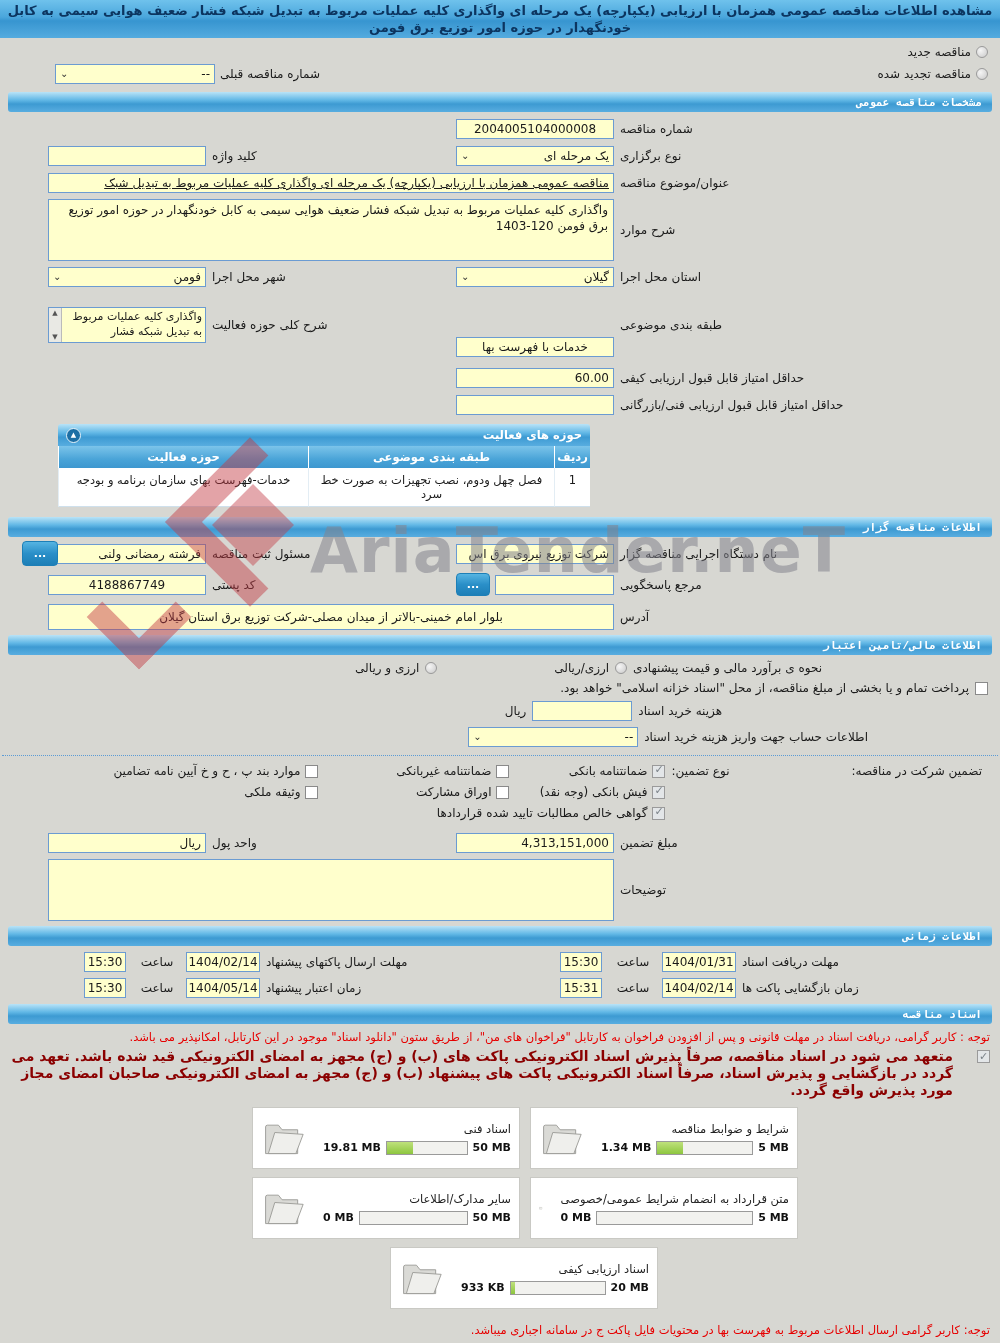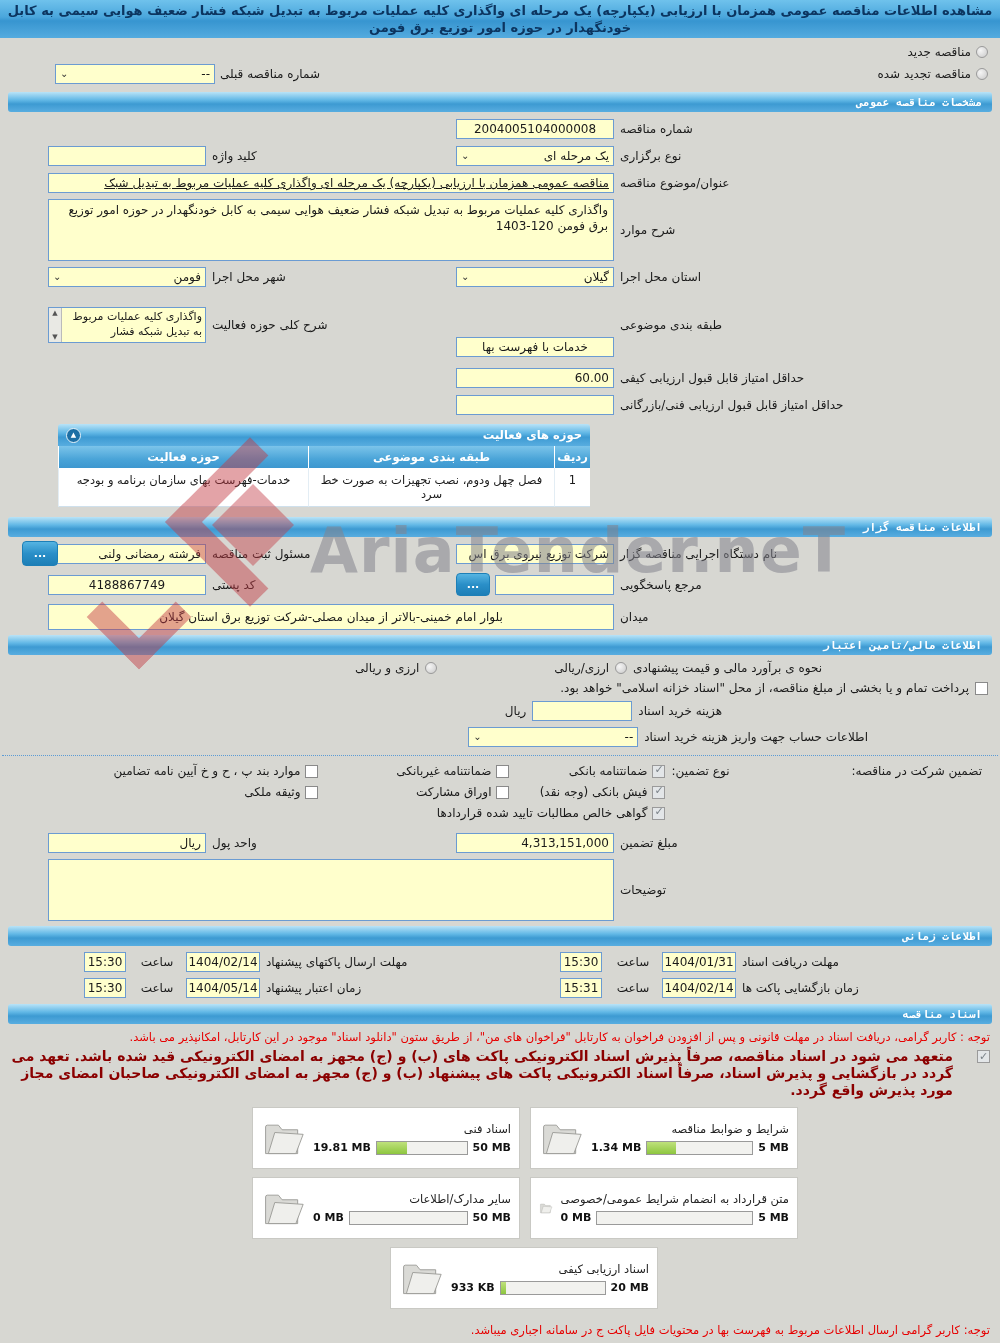--- a/index.html
+++ b/index.html
@@ -89,21 +89,21 @@
   }
   .dt{ background:#ffffcc; border:1px solid #6b9bd2; height:20px; line-height:18px; direction:ltr; text-align:center; font-size:12px; }
   
   .notice{ color:#e60000; font-size:11.5px; margin:4px 10px; }
   .pledge{ display:flex; gap:24px; margin:2px 10px 8px; color:#8b0000; font-weight:bold; font-size:14px; line-height:17px; }
   .docs{ width:548px; margin:4px 202px 4px 250px; display:flex; flex-direction:column; gap:8px; }
   .docrow{ display:flex; gap:10px; justify-content:flex-start; }
   .docrow.center{ justify-content:center; }
   .doc{
     width:268px; height:62px; background:#fff; border:1px solid #c9c9c4;
-    display:flex; direction:ltr; align-items:center; gap:8px; padding:3px 8px;
+    display:flex; direction:ltr; align-items:center; gap:18px; padding:3px 8px;
   }
   .doc-main{ flex:1; display:flex; flex-direction:column; gap:5px; }
   .doc-label{ text-align:right; font-size:11.5px; color:#222; white-space:nowrap; overflow:hidden; }
   .doc-prog{ display:flex; align-items:center; gap:5px; direction:ltr; font-size:11px; color:#111; }
   .track{ flex:1; height:14px; background:#f2f2ef; border:1px solid #9a9a9a; overflow:hidden; }
   .fill{ height:100%; background:linear-gradient(180deg,#bfe17c,#8dc63f); }
   .sizetxt{ white-space:nowrap; font-weight:bold; }
   
   .btnrow{ display:flex; justify-content:center; gap:9px; margin-top:10px; padding-right:24px; }
   .btn{
@@ -237,21 +237,21 @@
   <span class="lbl">مرجع پاسخگویی</span>
   <div style="display:flex; gap:5px; align-items:center;">
     <div class="inp" style="flex:1;"></div>
     <div class="dots-btn small">...</div>
   </div>
   <span class="lbl">کد پستی</span>
   <div class="inp num">4188867749</div>
 </div>
 
 <div class="frow" style="margin-top:8px;">
-  <span class="lbl">میدان</span>
+  <span class="lbl">آدرس</span>
   <div class="inp span3" style="height:26px; line-height:24px; text-align:center;">بلوار امام خمینی-بالاتر از میدان مصلی-شرکت توزیع برق استان گیلان</div>
 </div>
 
 <div class="bar">اطلاعات مالی/تامین اعتبار</div>
 
 <div class="finrow" style="padding-right:168px;">
   <span>نحوه ی برآورد مالی و قیمت پیشنهادی</span>
   <span class="radio"></span>
   <span>ارزی/ریالی</span>
   <span style="width:105px;"></span>

